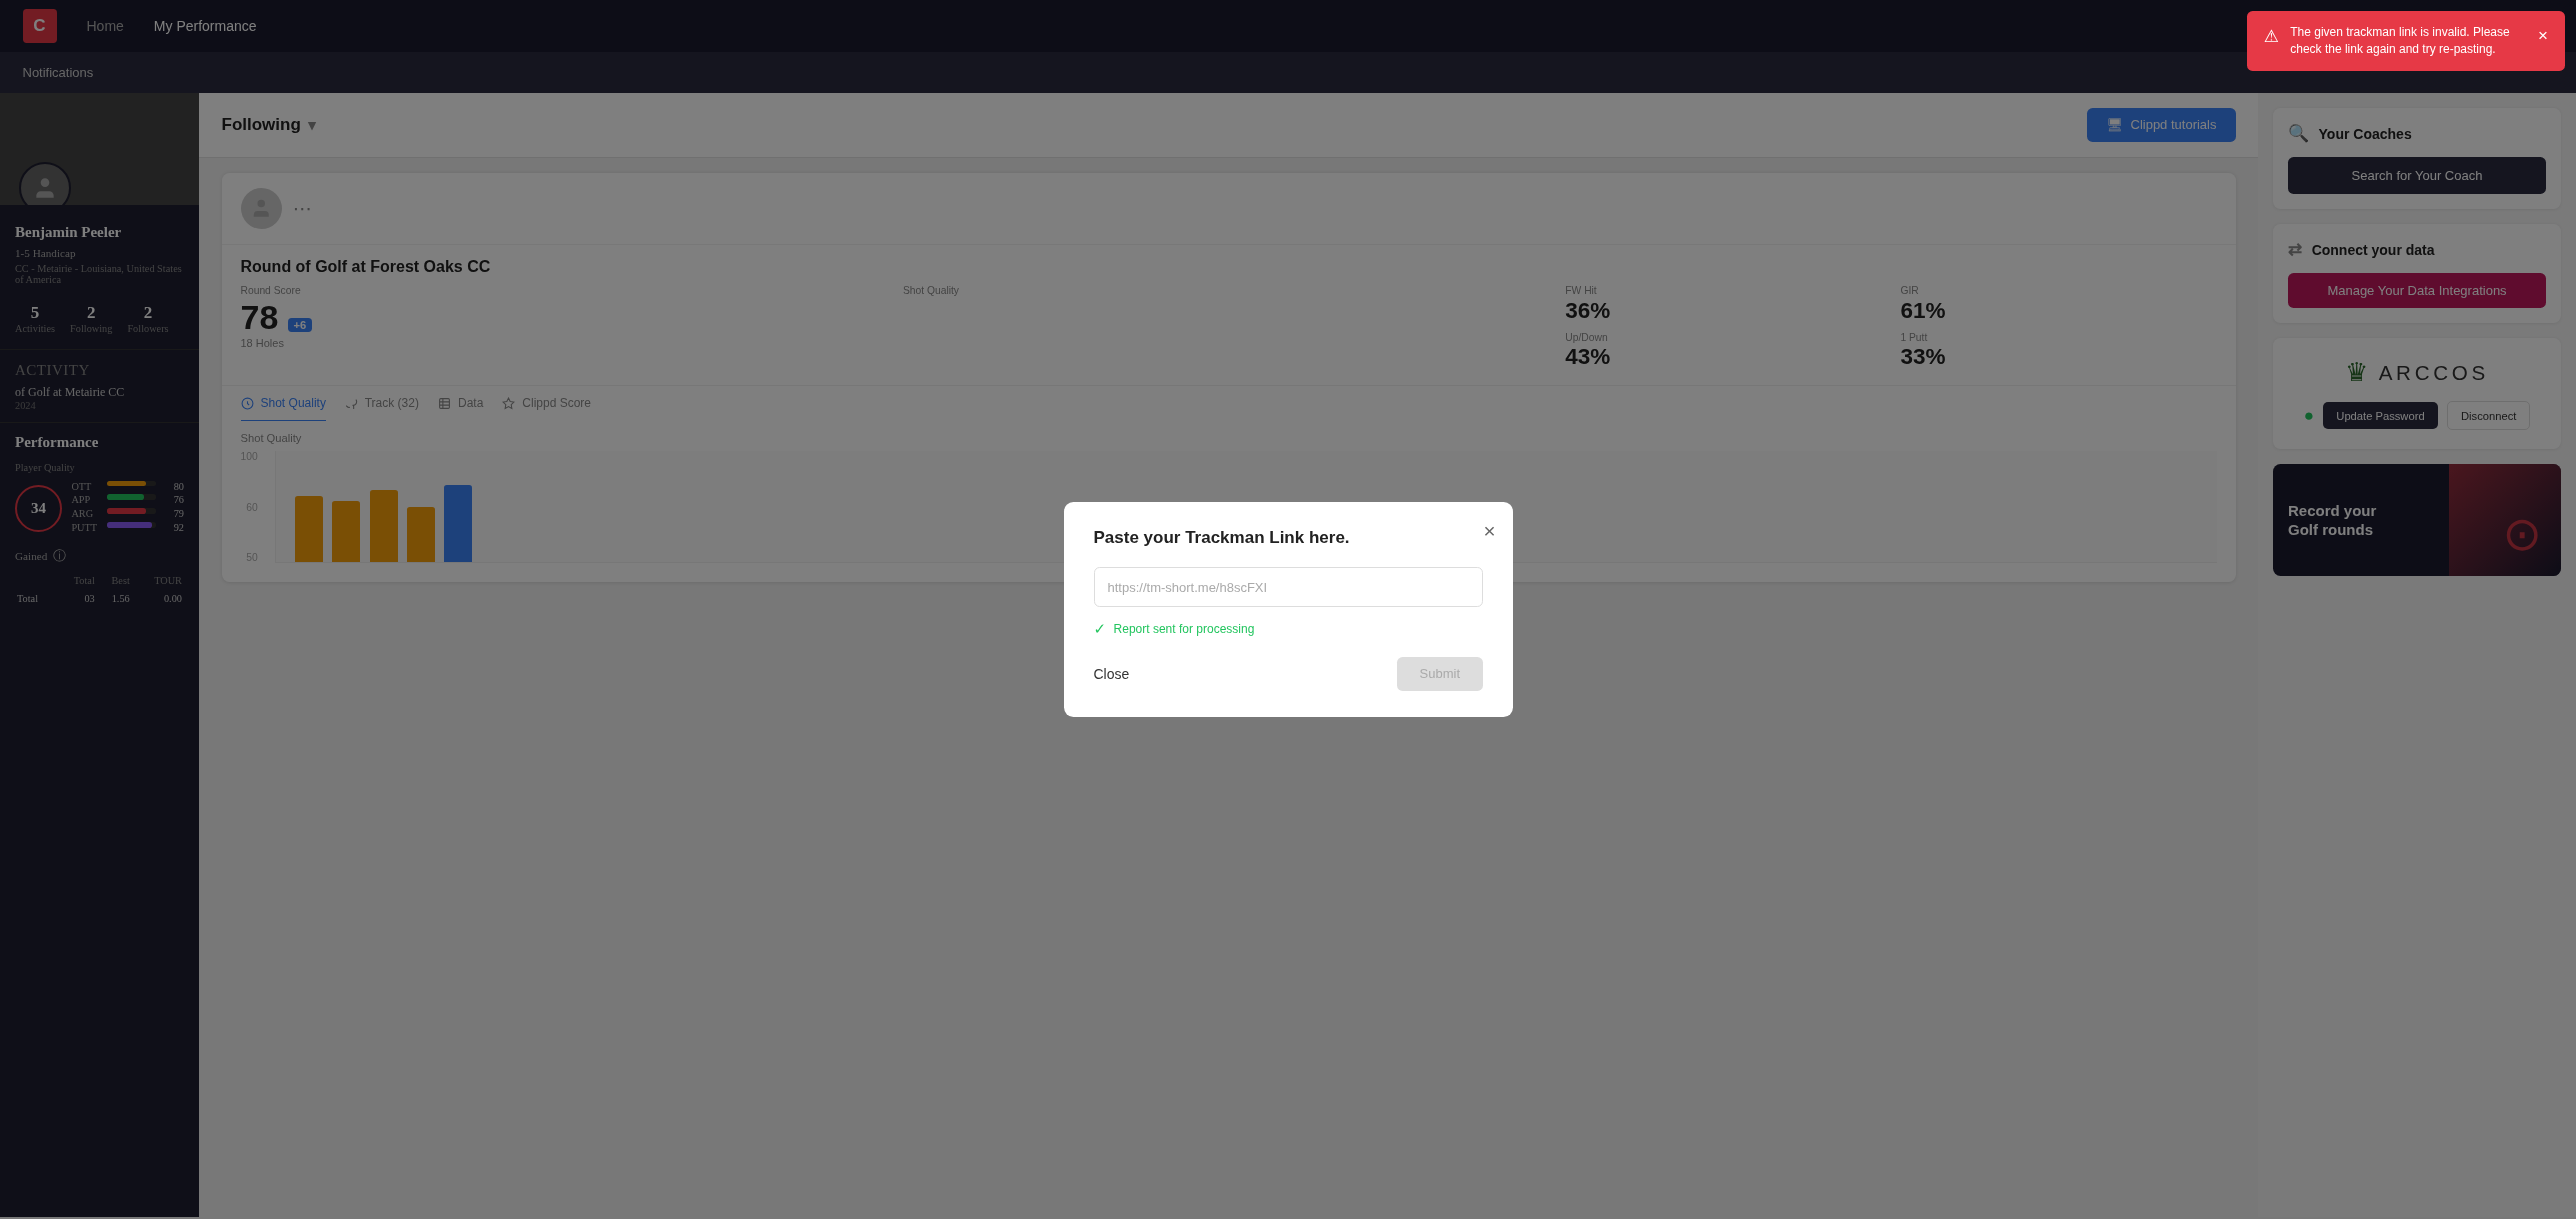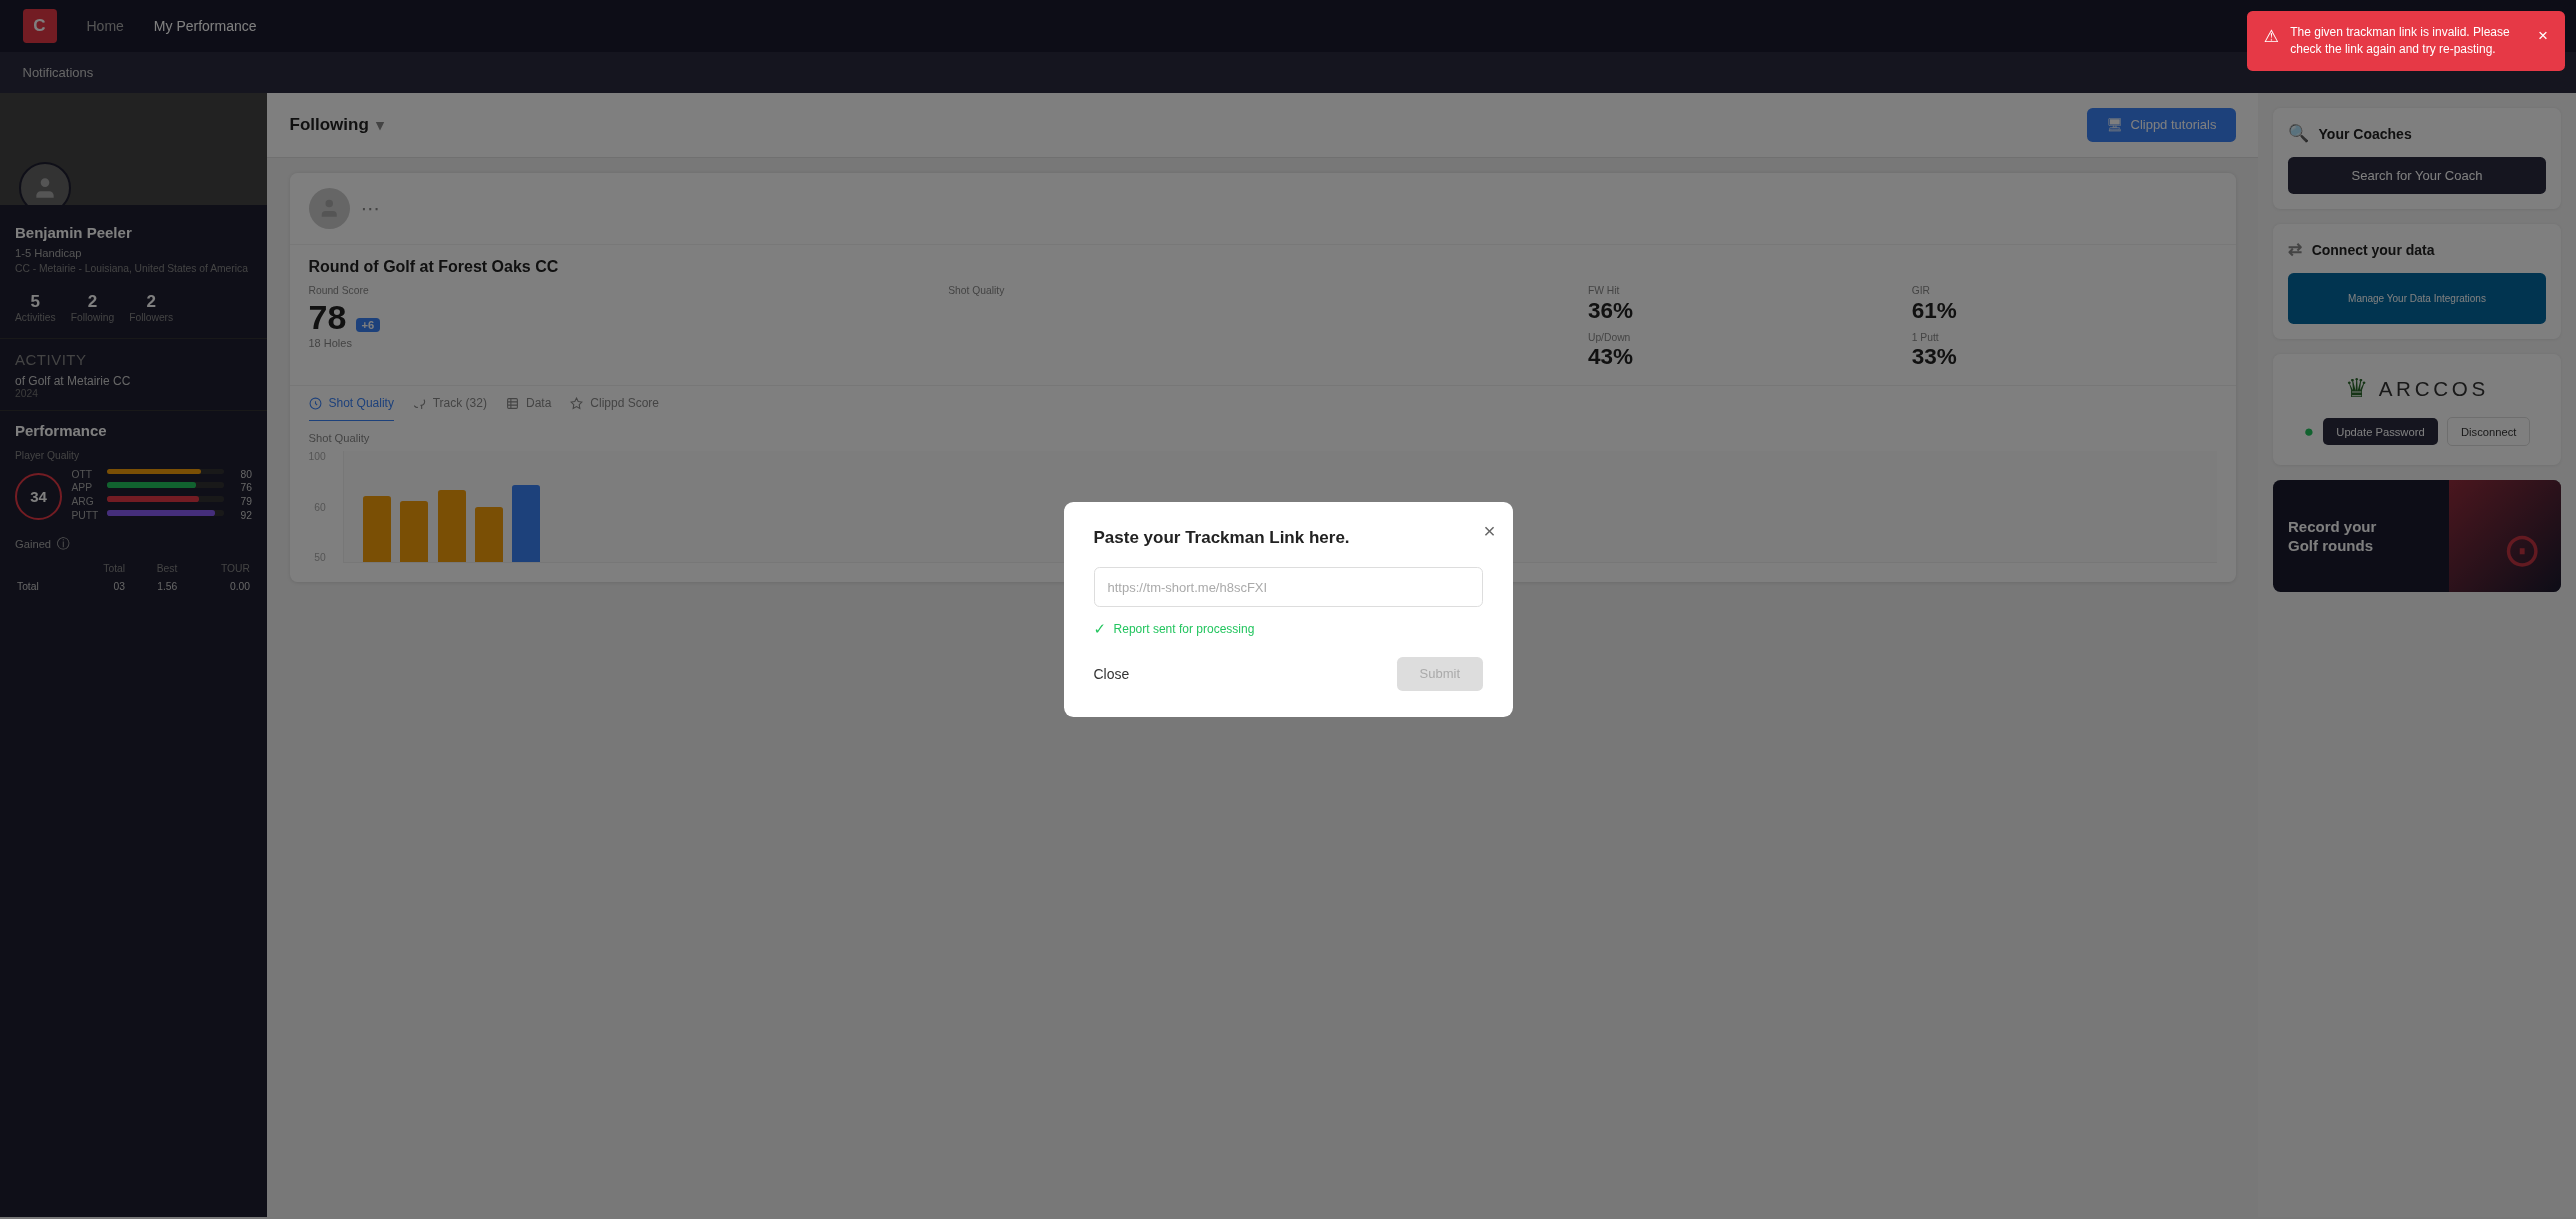--- a/index.html
+++ b/index.html
@@ -73,25 +73,26 @@
 
     
     .main-layout {
       display: flex;
       height: calc(100vh - 52px - 43px);
       overflow: hidden;
     }
 
     
     .sidebar {
-      width: 267px;
+      width: 199px;
       background: #1e1e30;
       flex-shrink: 0;
       overflow-y: auto;
       color: white;
+      font-family: Liberation Serif, serif;
     }
     .sidebar-profile-img {
       width: 100%;
       height: 112px;
       background: linear-gradient(180deg, #555 0%, #333 100%);
       position: relative;
       overflow: hidden;
     }
     .sidebar-avatar-bg {
       position: absolute; top: 0; left: 0; right: 0; bottom: 0;
@@ -337,26 +338,26 @@
       border: none;
       padding: 11.2px;
       border-radius: 5.6px;
       font-size: 13px;
       cursor: pointer;
       font-weight: 500;
     }
 
     .connect-data-btn {
       width: 100%;
-      background: #0369a1;
+      background: #be185d;
       color: white;
       border: none;
-      padding: 20px;
+      padding: 10px;
       border-radius: 5.6px;
-      font-size: 10px;
+      font-size: 13px;
       cursor: pointer;
       font-weight: 500;
     }
 
     .arccos-card {
       background: white;
       border-radius: 7.5px;
       box-shadow: 0 0.9px 3.7px rgba(0,0,0,0.08);
       padding: 19px;
       text-align: center;

